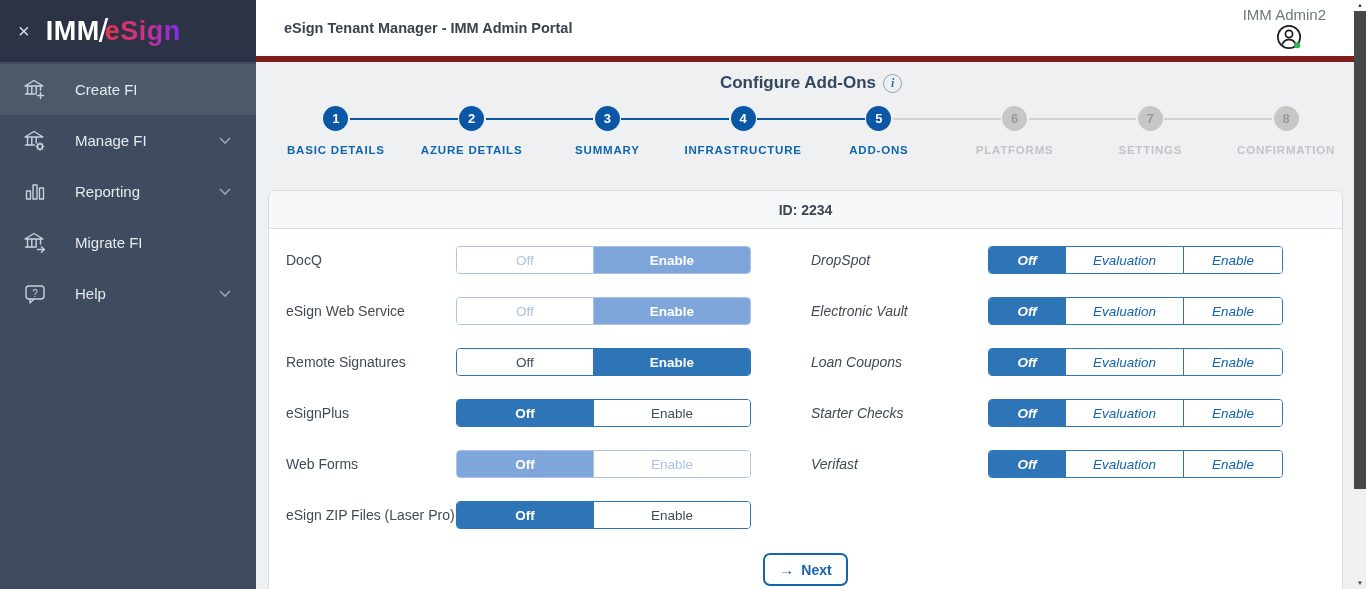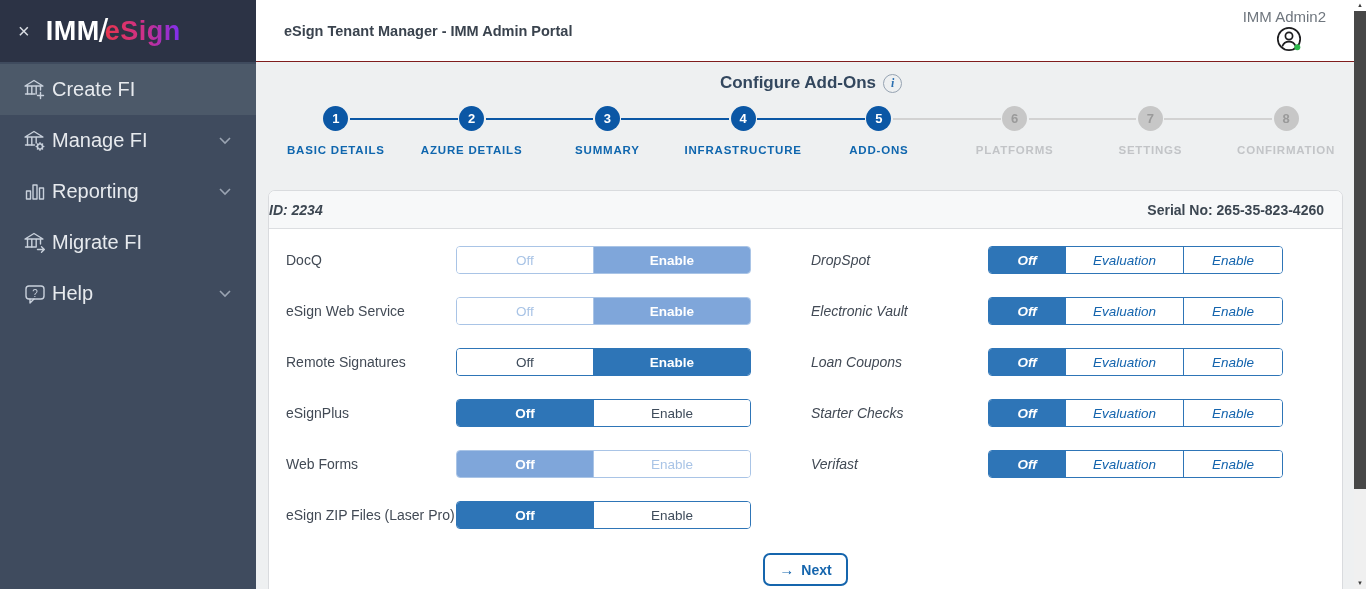--- a/index.html
+++ b/index.html
@@ -11,27 +11,27 @@
   .logo-area { height:62px; background:#2c3345; display:flex; align-items:center; padding-left:18px; }
   .close-x { color:#d9dde3; font-size:20px; font-weight:400; margin-right:16px; cursor:pointer; line-height:1; }
   .logo { font-size:27px; font-weight:700; letter-spacing:.5px; white-space:nowrap; display:flex; align-items:center; }
   .logo .imm { color:#ffffff; }
   .logo .slash { color:#ffffff; font-weight:300; font-size:34px; margin:0 -4px 0 -1px; position:relative; top:-1px; }
   .logo .esign { background:linear-gradient(90deg,#e8354d 0%,#c9308f 55%,#7b2ff2 100%); -webkit-background-clip:text; background-clip:text; color:transparent; }
   .menu { padding-top:2px; }
   .menu-item { height:51px; display:flex; align-items:center; padding:0 22px; cursor:pointer; position:relative; }
   .menu-item.active { background:#4c5969; }
   .menu-item .mi-icon { width:26px; height:26px; flex:0 0 26px; display:flex; align-items:center; justify-content:center; }
-  .menu-item .mi-label { color:#e7eaee; font-size:20px; margin-left:4px; flex:1; }
+  .menu-item .mi-label { color:#e7eaee; font-size:15px; margin-left:27px; flex:1; }
   .menu-item .chev { width:14px; height:9px; margin-right:2px; }
   svg.ic { stroke:#c9d1dc; fill:none; stroke-width:1.4; stroke-linecap:round; stroke-linejoin:round; }
   svg.chev-ic { stroke:#9aa4b2; fill:none; stroke-width:1.6; }
 
   
-  .header { position:absolute; left:256px; top:0; width:1110px; height:62px; background:#ffffff; border-bottom:1px solid #7f1d1d; display:flex; align-items:center; z-index:4; }
+  .header { position:absolute; left:256px; top:0; width:1110px; height:62px; background:#ffffff; border-bottom:6px solid #7f1d1d; display:flex; align-items:center; z-index:4; }
   .header-title { font-size:14.5px; font-weight:700; color:#3a434e; margin-left:28px; flex:1; }
   .user-box { display:flex; align-items:center; margin-right:30px;flex-direction:column; }
   .user-name { color:#6f767e; font-size:15px; margin-right:10px; }
   .avatar { width:28px; height:28px; position:relative; cursor:pointer; }
 
   
   .content { position:absolute; left:256px; top:62px; width:1110px; height:527px; background:#eef0f1; }
   .page-title { text-align:center; margin-top:11px; font-size:17px; font-weight:700; color:#33475e; display:flex; align-items:center; justify-content:center; gap:7px; }
   .info-ic { width:19px; height:19px; border:1px solid #96a3b2; border-radius:50%; display:inline-flex; align-items:center; justify-content:center; font-family:"Liberation Serif", serif; font-style:italic; font-weight:700; font-size:12px; color:#2a6fb0; cursor:pointer; background:#fff0; }
 
@@ -43,21 +43,21 @@
   .step.upcoming::before { background:#d2d2d2; }
   .circle { width:25px; height:25px; border-radius:50%; background:#0b57a5; color:#fff; font-size:13px; font-weight:700; display:inline-flex; align-items:center; justify-content:center; position:relative; z-index:2; }
   .step.upcoming .circle { background:#c7c7c7; color:#9a9a9a; }
   .step-label { margin-top:13px; font-size:11.5px; font-weight:600; letter-spacing:.8px; color:#0f66ae; }
   .step.upcoming .step-label { color:#c2c4c7; }
 
   
   .card { position:absolute; left:12px; top:128px; width:1075px; height:410px; background:#ffffff; border:1px solid #d9dbde; border-radius:7px; }
   .fi-bar { height:38px; background:#f7f8f9; border-bottom:1px solid #dcdee1; border-radius:6px 6px 0 0; display:flex; align-items:center; font-size:14px; font-weight:700; color:#3c4651; }
   .fi-name { padding-left:18px; flex:1.2; }
-  .fi-id { flex:1; text-align:left;font-style:italic; }
+  .fi-id { flex:1; text-align:center; }
   .fi-serial { flex:1.2; text-align:right; padding-right:18px; }
 
   .col-left  { position:absolute; left:17px;  top:55px; }
   .col-right { position:absolute; left:542px; top:55px;font-style:italic; }
   .addon-row { display:flex; align-items:center; height:28px; margin-bottom:23px; }
   .addon-label { font-size:14px; color:#424a55; white-space:nowrap; }
   .col-left  .addon-label { width:170px; }
   .col-right .addon-label { width:177px; }
 
   .tg { display:flex; width:295px; height:28px; border:1px solid #2e75b7; border-radius:4px; overflow:hidden; background:#fff; }
@@ -227,21 +227,20 @@
     </div>
     <div class="step upcoming">
       <div class="circle">8</div>
       <div class="step-label">CONFIRMATION</div>
     </div>
   </div>
 
   <div class="card">
     <div class="fi-bar">
       <span class="fi-id">ID: 2234</span>
-      <span class="fi-serial">Serial No: 265-35-823-4260</span>
     </div>
 
     <div class="col-left">
 
       <div class="addon-row">
         <span class="addon-label">DocQ</span>
         <div class="tg disabled">
           <div class="seg w-off">Off</div>
           <div class="seg w-en on">Enable</div>
         </div>

